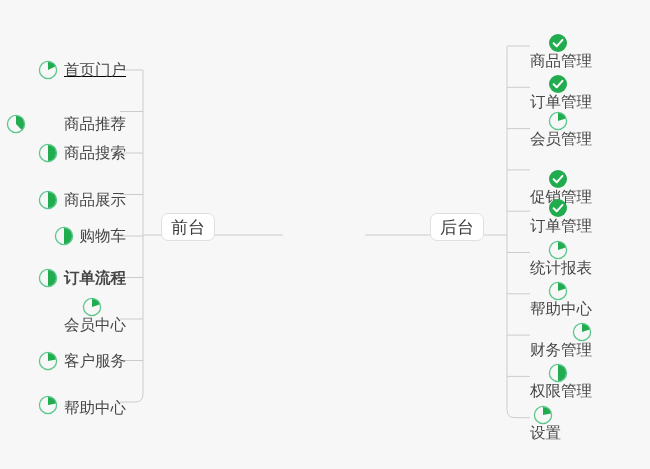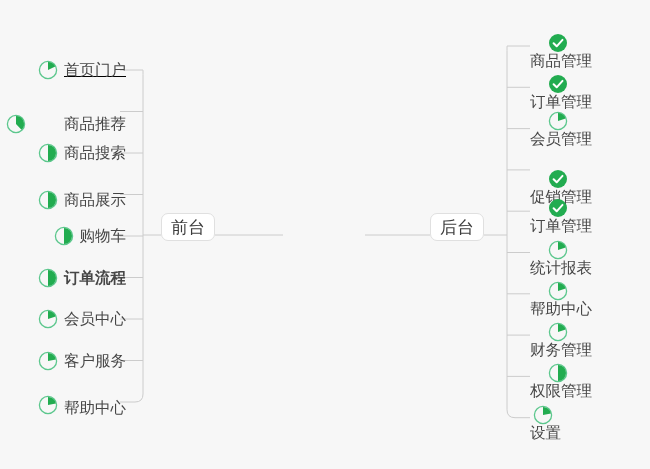--- a/index.html
+++ b/index.html
@@ -185,21 +185,21 @@
         </svg>
         <span class="leaf-label">购物车</span>
       </div>
       <div class="leaf leaf-left" style="top: 264.5px; font-weight: bold;">
         <svg viewBox="0 0 20 20" class="leaf-icon">
           <circle cx="10" cy="10" r="8.6" fill="none" stroke="#5CC78D" stroke-width="1.3"></circle>
           <path d="M 10 10 L 10 2 A 8 8 0 0 1 10.000 18.000 Z" fill="#22AC50"></path>
         </svg>
         <span class="leaf-label">订单流程</span>
       </div>
-      <div class="leaf leaf-left" style="top: 306px;">
+      <div class="leaf leaf-left" style="top: 306px; flex-direction: column;">
         <svg viewBox="0 0 20 20" class="leaf-icon">
           <circle cx="10" cy="10" r="8.6" fill="none" stroke="#5CC78D" stroke-width="1.3"></circle>
           <path d="M 10 10 L 10 2 A 8 8 0 0 1 17.608 7.528 Z" fill="#22AC50"></path>
         </svg>
         <span class="leaf-label">会员中心</span>
       </div>
       <div class="leaf leaf-left" style="top: 347.5px;">
         <svg viewBox="0 0 20 20" class="leaf-icon">
           <circle cx="10" cy="10" r="8.6" fill="none" stroke="#5CC78D" stroke-width="1.3"></circle>
           <path d="M 10 10 L 10 2 A 8 8 0 0 1 17.858 8.501 Z" fill="#22AC50"></path>
@@ -255,21 +255,21 @@
         </svg>
         <span class="leaf-label">统计报表</span>
       </div>
       <div class="leaf leaf-right" style="top: 280.8px;">
         <svg viewBox="0 0 20 20" class="leaf-icon">
           <circle cx="10" cy="10" r="8.6" fill="none" stroke="#5CC78D" stroke-width="1.3"></circle>
           <path d="M 10 10 L 10 2 A 8 8 0 0 1 17.608 7.528 Z" fill="#22AC50"></path>
         </svg>
         <span class="leaf-label">帮助中心</span>
       </div>
-      <div class="leaf leaf-right" style="top: 322.1px;">
+      <div class="leaf leaf-right" style="top: 322.1px; align-items: flex-end;">
         <svg viewBox="0 0 20 20" class="leaf-icon">
           <circle cx="10" cy="10" r="8.6" fill="none" stroke="#5CC78D" stroke-width="1.3"></circle>
           <path d="M 10 10 L 10 2 A 8 8 0 0 1 17.608 7.528 Z" fill="#22AC50"></path>
         </svg>
         <span class="leaf-label">财务管理</span>
       </div>
       <div class="leaf leaf-right" style="top: 363.4px;">
         <svg viewBox="0 0 20 20" class="leaf-icon">
           <circle cx="10" cy="10" r="8.6" fill="none" stroke="#5CC78D" stroke-width="1.3"></circle>
           <path d="M 10 10 L 10 2 A 8 8 0 0 1 10.000 18.000 Z" fill="#22AC50"></path>

